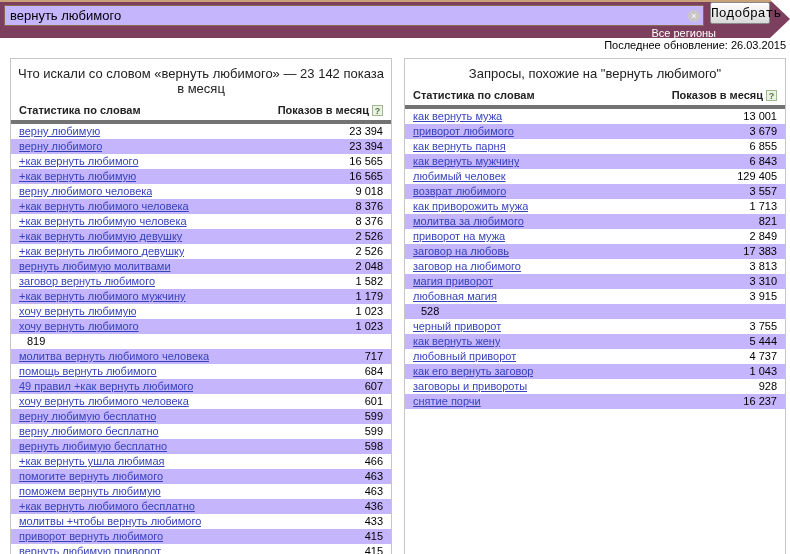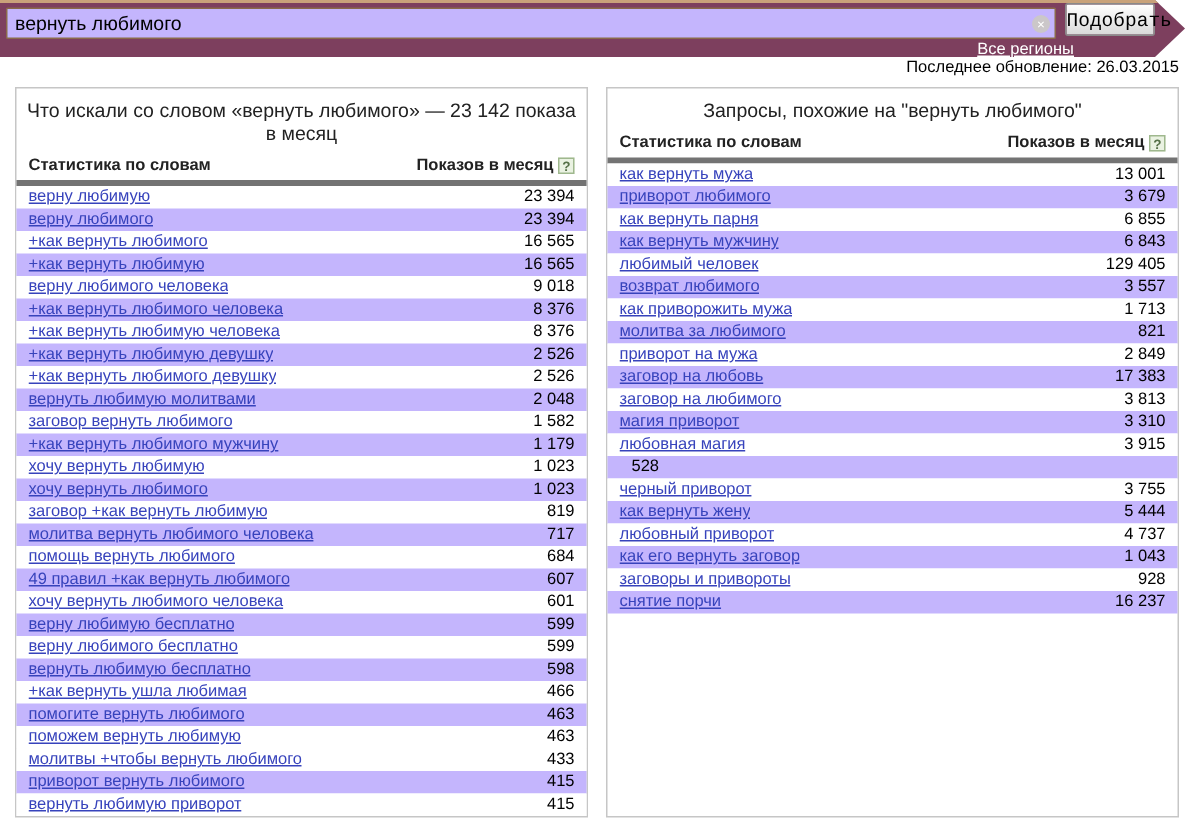--- a/index.html
+++ b/index.html
@@ -138,21 +138,20 @@
         </div>
         <div class="trow">
           <a class="kw">хочу вернуть любимую</a>
           <span class="num">1 023</span>
         </div>
         <div class="trow alt">
           <a class="kw">хочу вернуть любимого</a>
           <span class="num">1 023</span>
         </div>
         <div class="trow">
-          <a class="kw">заговор +как вернуть любимую</a>
           <span class="num">819</span>
         </div>
         <div class="trow alt">
           <a class="kw">молитва вернуть любимого человека</a>
           <span class="num">717</span>
         </div>
         <div class="trow">
           <a class="kw">помощь вернуть любимого</a>
           <span class="num">684</span>
         </div>
@@ -180,20 +179,24 @@
           <a class="kw">+как вернуть ушла любимая</a>
           <span class="num">466</span>
         </div>
         <div class="trow alt">
           <a class="kw">помогите вернуть любимого</a>
           <span class="num">463</span>
         </div>
         <div class="trow">
           <a class="kw">поможем вернуть любимую</a>
           <span class="num">463</span>
+        </div>
+        <div class="trow alt">
+          <a class="kw">+как вернуть любимого бесплатно</a>
+          <span class="num">436</span>
         </div>
         <div class="trow">
           <a class="kw">молитвы +чтобы вернуть любимого</a>
           <span class="num">433</span>
         </div>
         <div class="trow alt">
           <a class="kw">приворот вернуть любимого</a>
           <span class="num">415</span>
         </div>
         <div class="trow">

